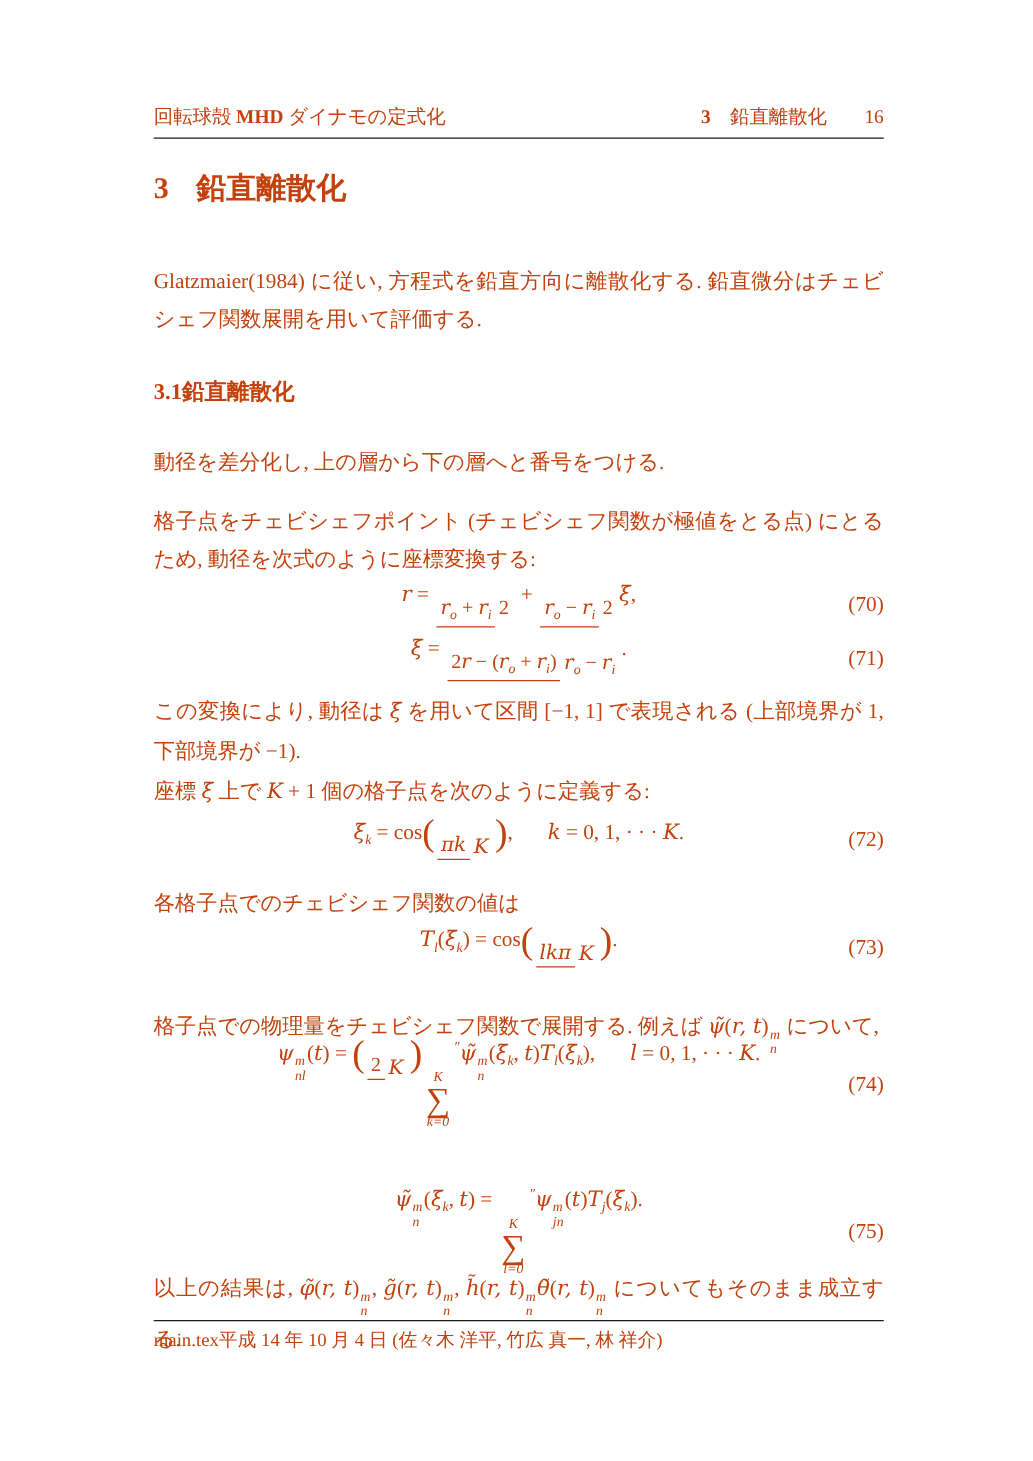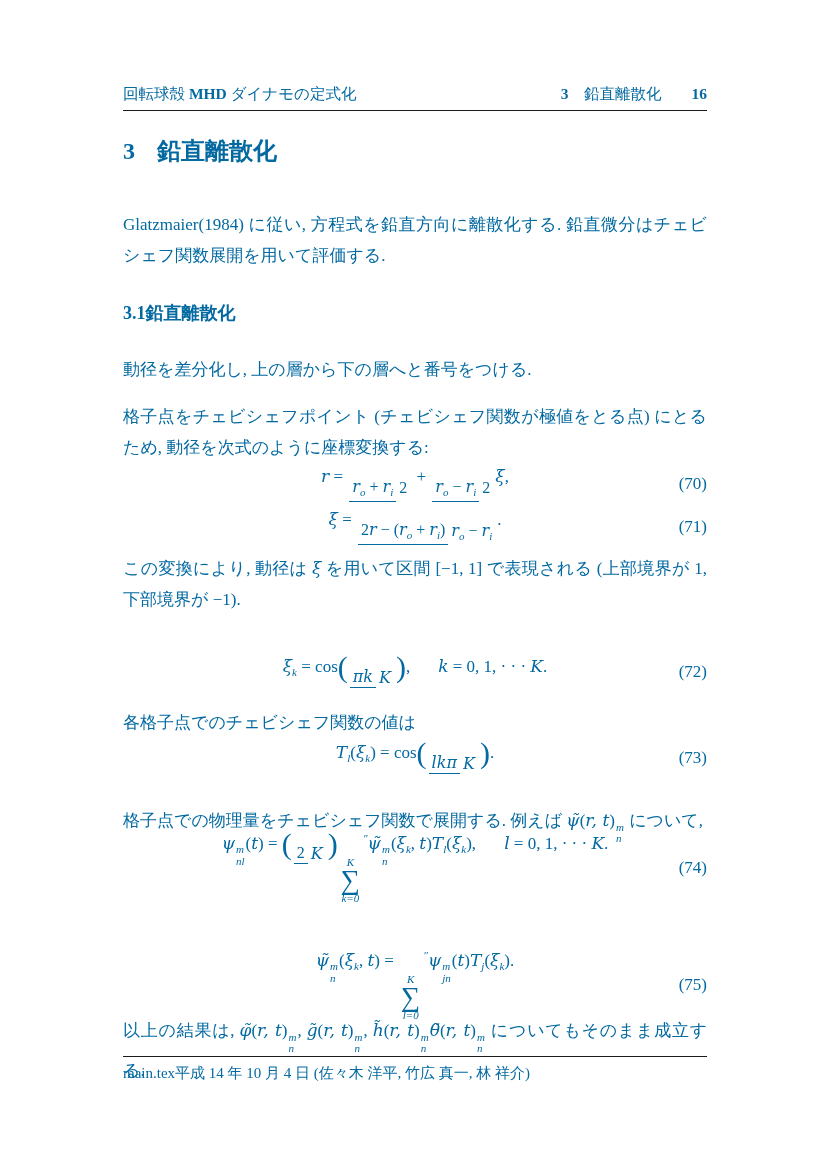--- a/index.html
+++ b/index.html
@@ -1,21 +1,21 @@
 <!DOCTYPE html>
 <html><head>
 <meta charset="utf-8">
 <style>
   html,body{margin:0;padding:0;background:#fff;}
   .page{position:relative;width:826px;height:1169px;background:#ffffff;overflow:hidden;
-        font-family:"Liberation Serif","DejaVu Serif",serif;color:#0369a1;}
+        font-family:"Liberation Serif","DejaVu Serif",serif;color:#c2410c;}
   .abs{position:absolute;left:123px;width:584px;}
   .hdr{top:84px;display:flex;justify-content:space-between;align-items:flex-end;
        border-bottom:1.5px solid #1b1b1b;padding-bottom:7px;font-size:15.5px;line-height:19px;}
-  .pgnum{margin-left:30px;font-weight:bold;text-align:right;}
+  .pgnum{margin-left:30px;font-weight:normal;text-align:right;}
   .h1{top:136px;font-size:24px;font-weight:bold;line-height:30px;margin:0;}
   .h1 .secnum{margin-right:22px;}
   .h2{top:301px;font-size:18px;font-weight:bold;line-height:24px;margin:0;}
   .h2 .secnum{}
   .body{font-size:17px;line-height:31px;text-align:justify;margin:0;}
   .eq{display:flex;justify-content:center;align-items:center;}
   .math{display:inline-block;white-space:nowrap;font-size:17px;}
   .tag{position:absolute;right:0;top:50%;transform:translateY(-50%);font-size:17px;}
   .mi{font-style:italic;font-family:"DejaVu Serif","Liberation Serif",serif;}
   .mn{font-style:normal;}
@@ -74,20 +74,21 @@
   <div class="abs eq" style="top:505px;height:44px">
     <span class="math"><span class="mi">ξ</span><span class="mn">  =  </span><span class="mfrac">
           <span class="num"><span class="mn">2</span><span class="mi">r</span><span class="mn"> − (</span><span class="mi">r</span><sub class="scr">o</sub><span class="mn"> + </span><span class="mi">r</span><sub class="scr">i</sub><span class="mn">)</span></span>
           <span class="den"><span class="mi">r</span><sub class="scr">o</sub><span class="mn"> − </span><span class="mi">r</span><sub class="scr">i</sub></span>
         </span><span class="mn">.</span></span>
     <span class="tag">(71)</span>
   </div>
 
   <p class="abs body" style="top:553px"><span class="ct">この変換により, 動径は </span><span class="mi">ξ</span><span class="ct"> を用いて区間 [−1, 1] で表現される (上部境界が 1, 下部境界が −1).</span></p>
 
+  <p class="abs body" style="top:617px"><span class="ct">座標 </span><span class="mi">ξ</span><span class="ct"> 上で </span><span class="mi">K</span><span class="mn"> + 1</span><span class="ct"> 個の格子点を次のように定義する:</span></p>
 
   <div class="abs eq" style="top:648px;height:48px">
     <span class="math"><span class="mi">ξ</span><sub class="scr">k</sub><span class="mn"> = cos</span><span class="bigp">(</span><span class="mfrac">
           <span class="num"><span class="mi">πk</span></span>
           <span class="den"><span class="mi">K</span></span>
         </span><span class="bigp">)</span><span class="mn">,</span><span class="quad"></span><span class="mi">k</span><span class="mn"> = 0, 1, · · · </span><span class="mi">K</span><span class="mn">.</span></span>
     <span class="tag">(72)</span>
   </div>
 
   <p class="abs body" style="top:707px"><span class="ct">各格子点でのチェビシェフ関数の値は</span></p>

